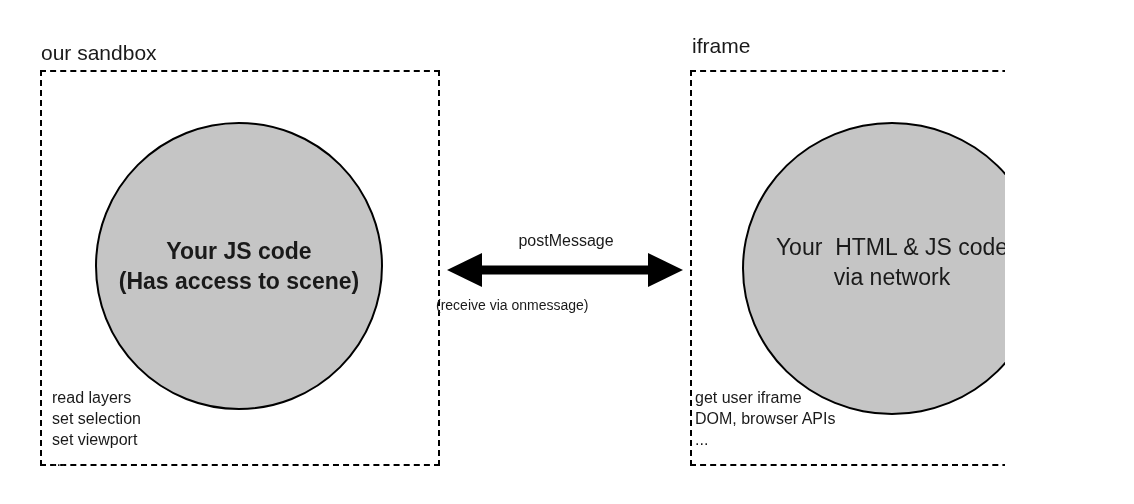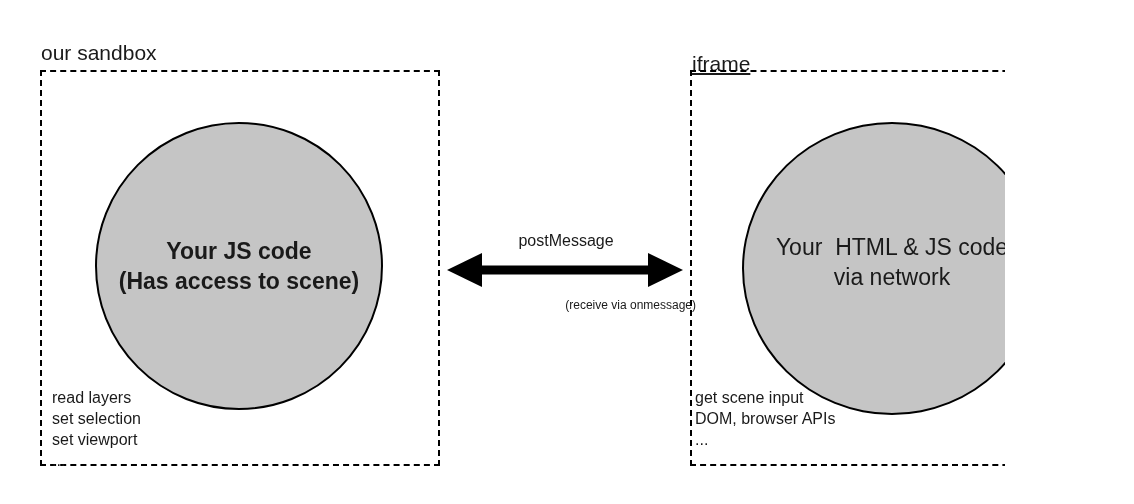--- a/index.html
+++ b/index.html
@@ -19,21 +19,21 @@
     overflow:hidden;
   }
   .box-title{
     position:absolute;
     font-size:21px;
     line-height:24px;
     color:var(--text);
     white-space:nowrap;
   }
   .t-left{left:41px; top:41px;}
-  .t-right{left:692px; top:52px;text-decoration:underline;}
+  .t-right{left:692px; top:34px;}
   .dashed-box{
     position:absolute;
     border:2px dashed var(--line);
     background:transparent;
   }
   .b-left{left:40px; top:70px; width:400px; height:396px;}
   .b-right{left:690px; top:70px; width:399px; height:396px;}
   .circle{
     position:absolute;
     border:2px solid var(--line);
@@ -72,22 +72,22 @@
   }
   .arrow{
     position:absolute;
     left:446px; top:252px;
     width:238px; height:36px;
     fill:var(--line);
   }
   .pm-note{
     position:absolute;
     left:436px; top:294px; width:260px;
-    text-align:right;
-    font-size:12px;
+    text-align:left;
+    font-size:14px;
     line-height:22px;
     color:var(--text);
   }
 </style>
 </head>
 <body>
 
 <div class="stage">
 
   <div class="box-title t-left">our sandbox</div>
@@ -115,18 +115,18 @@
 
   <div class="box-title t-right">iframe</div>
   <div class="dashed-box b-right"></div>
   <div class="circle c-right">
     <div class="circle-text">
       <div class="cline">Your  HTML &amp; JS code</div>
       <div class="cline">via network</div>
     </div>
   </div>
   <ul class="caps caps-right">
-    <li>get scene input</li>
+    <li>get user iframe</li>
     <li>DOM, browser APIs</li>
     <li>...</li>
   </ul>
 
 </div>
 
 </body></html>

